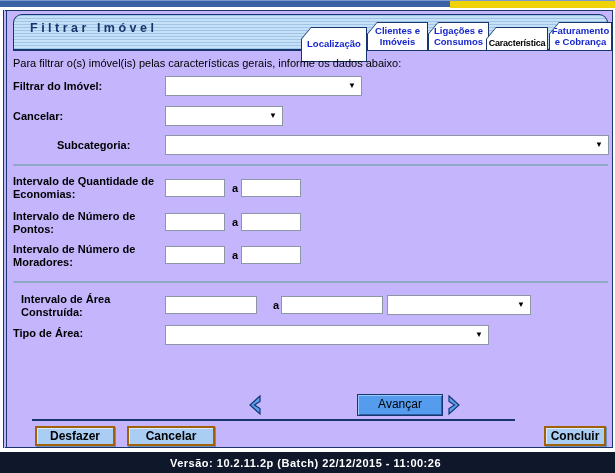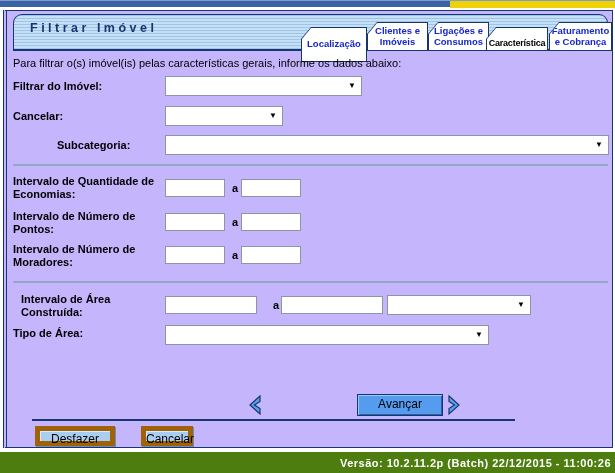--- a/index.html
+++ b/index.html
@@ -30,27 +30,27 @@
   .tinput{position:absolute;height:18px;box-sizing:border-box;border:1px solid #8C97A5;background:#fff;
           font-family:"Liberation Sans",sans-serif;font-size:11px;padding:0 3px;}
   .selectbox{position:absolute;height:20px;box-sizing:border-box;border:1px solid #8C97A5;background:#fff;cursor:pointer;}
   .selectbox .arr{position:absolute;right:5px;top:5px;font-size:8px;line-height:8px;color:#000;}
   .rule{position:absolute;height:2px;background:#8FA9C2;border-radius:2px;}
   .rule-dark{position:absolute;height:2px;background:#17366E;}
   
   .btn-nav{position:absolute;height:22px;box-sizing:border-box;background:#569CEE;border:1px solid #17366E;
            font-size:12px;text-align:center;line-height:19px;cursor:pointer;
            box-shadow:inset 1px 1px 0 #9CC8F8, inset -1px -1px 0 #2D5FA8;}
-  .btn-light{position:absolute;height:20px;box-sizing:border-box;background:#A9CDF3;border:5px solid #a16207;
+  .btn-light{position:absolute;height:20px;box-sizing:border-box;background:#A9CDF3;border:2px solid #a16207;
              font-size:12px;text-align:center;line-height:17px;cursor:pointer;
-             box-shadow:inset 1px 1px 0 #D9EBFC, 1px 1px 0 #6E8DB8;}
+             box-shadow:inset 1px 1px 0 #D9EBFC, 1px 1px 0 #6E8DB8;font-weight:bold;}
   .navarrow{position:absolute;width:17px;height:22px;cursor:pointer;}
   
-  .statusbar{position:absolute;left:0;top:452px;width:615px;height:21px;background:#4d7c0f;
-             display:flex;align-items:center;justify-content:flex-end;}
+  .statusbar{position:absolute;left:0;top:452px;width:615px;height:21px;background:#0f172a;
+             display:flex;align-items:center;justify-content:center;}
   .statusbar span{color:#fff;font-size:11px;font-weight:bold;letter-spacing:0.5px;padding-right:4px;}
 </style>
 </head>
 <body>
 
 <div class="screen">
 
   <div class="topbar">
     <div class="topbar-yellow"></div>
   </div>
@@ -144,21 +144,22 @@
     <div class="btn-nav" style="left:350px;top:383px;width:86px;">Avançar</div>
     <div class="navarrow" style="left:439px;top:383px;">
       <svg width="17" height="22" viewBox="0 0 17 22">
         <path d="M3 2 L13 11 L3 20 L3 14.5 L8.5 11 L3 7.5 Z" fill="#5AA0F0" stroke="#17366E" stroke-width="1.2"></path>
       </svg>
     </div>
 
     <div class="rule-dark" style="left:25px;top:408px;width:483px;"></div>
 
     <div class="btn-light" style="left:28px;top:415px;width:80px;">Desfazer</div>
-    <div class="btn-light" style="left:134px;top:415px;width:52px;">Cancelar</div>
+    <div class="btn-light" style="left:120px;top:415px;width:88px;">Cancelar</div>
+    <div class="btn-light" style="left:537px;top:415px;width:62px;">Concluir</div>
 
   </div>
 
   <div class="statusbar">
     <span>Versão: 10.2.11.2p (Batch) 22/12/2015 - 11:00:26</span>
   </div>
 
 </div>
 
 </body></html>

